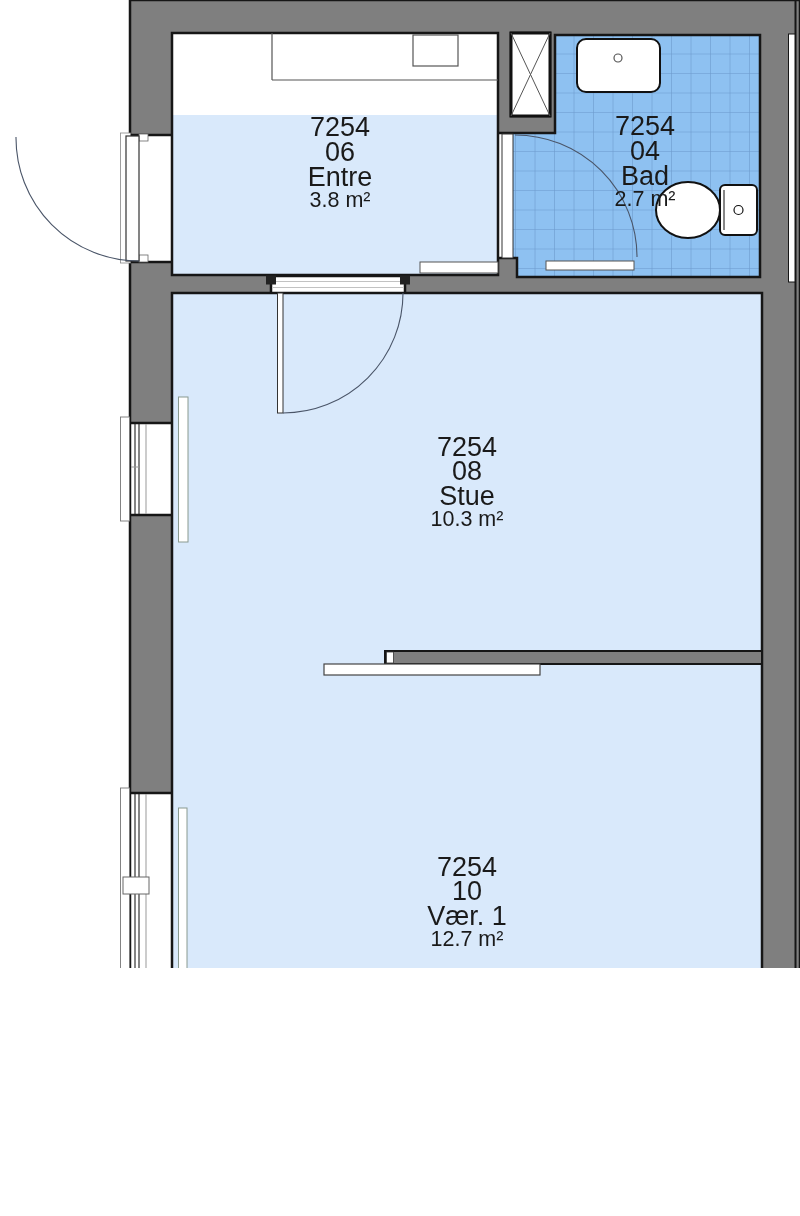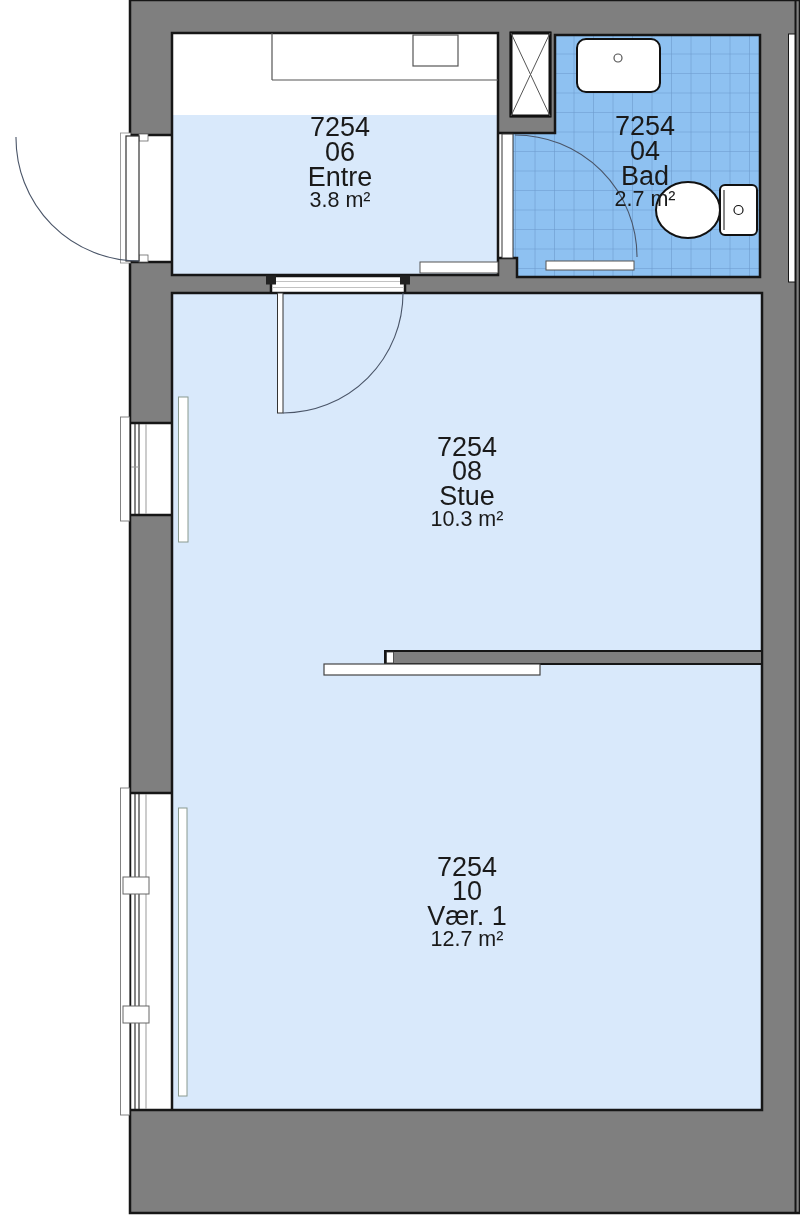--- a/index.html
+++ b/index.html
@@ -1,18 +1,18 @@
 <!DOCTYPE html>
 <html><head>
 <meta charset="utf-8">
 <style>
   html,body{margin:0;padding:0;background:#ffffff;}
   .plan-wrap{
     position:relative;
-    width:800px;height:1216px;
+    width:800px;height:968px;
     background:#f97316;
     font-family:"Liberation Sans", sans-serif;
     overflow:hidden;
   }
   svg{position:absolute;left:0;top:0;}
   text{
     font-family:"Liberation Sans", sans-serif;
     fill:#1a1a1a;
     text-anchor:middle;
   }

